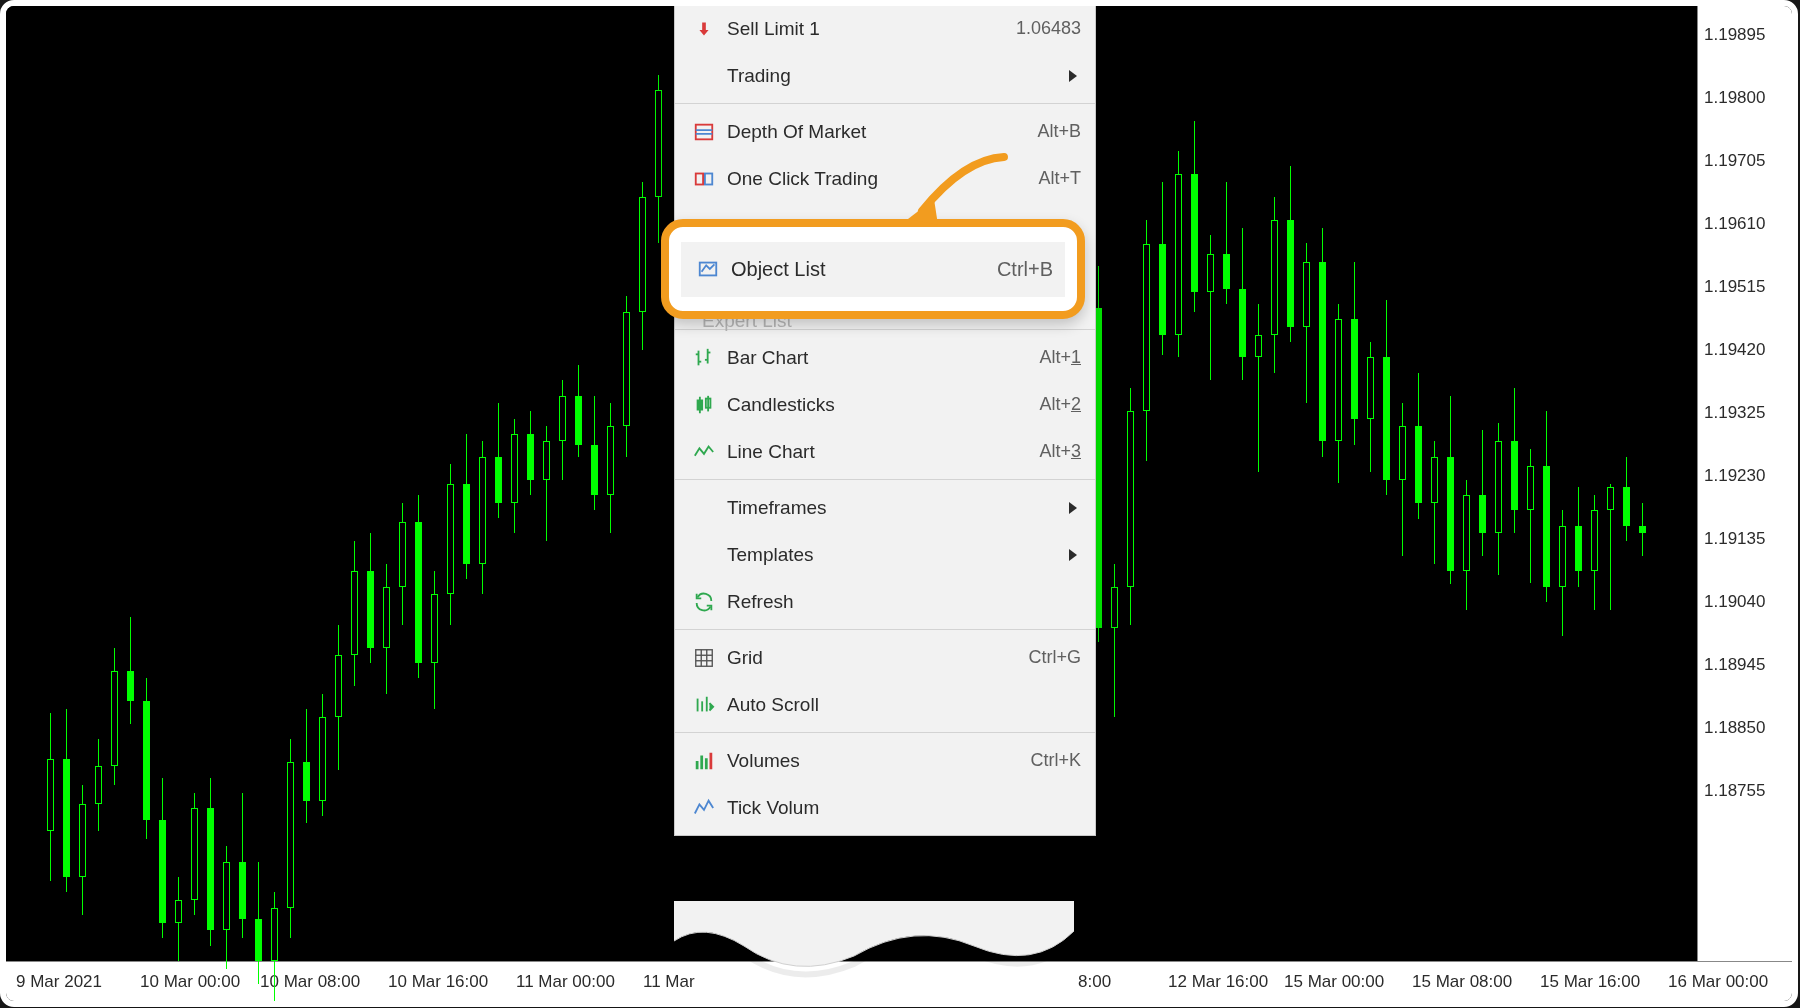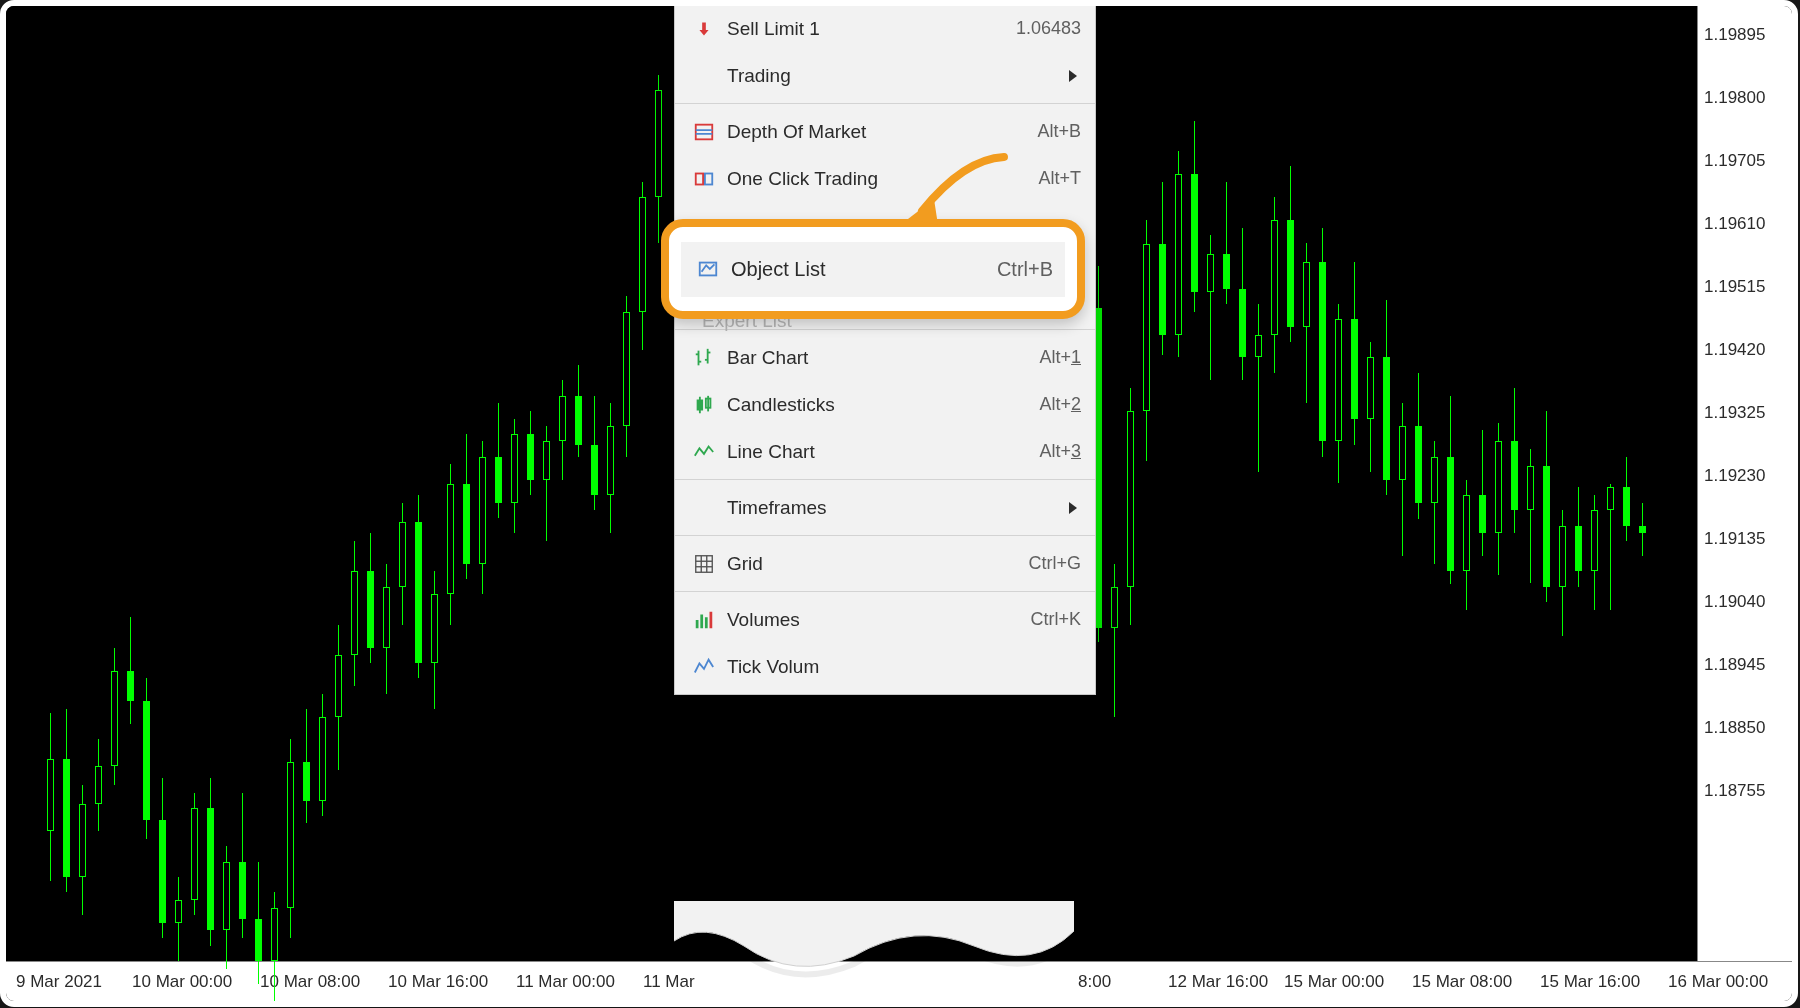--- a/index.html
+++ b/index.html
@@ -201,21 +201,21 @@
     <div class="price-tick" style="top:460px">1.19230</div>
     <div class="price-tick" style="top:523px">1.19135</div>
     <div class="price-tick" style="top:586px">1.19040</div>
     <div class="price-tick" style="top:649px">1.18945</div>
     <div class="price-tick" style="top:712px">1.18850</div>
     <div class="price-tick" style="top:775px">1.18755</div>
   </div>
 
   <div class="time-axis">
     <div class="time-tick" style="left:10px">9 Mar 2021</div>
-    <div class="time-tick" style="left:126px">10 Mar 00:00</div>
+    <div class="time-tick" style="left:134px">10 Mar 00:00</div>
     <div class="time-tick" style="left:254px">10 Mar 08:00</div>
     <div class="time-tick" style="left:382px">10 Mar 16:00</div>
     <div class="time-tick" style="left:510px">11 Mar 00:00</div>
     <div class="time-tick" style="left:637px">11 Mar</div>
     <div class="time-tick" style="left:1072px">8:00</div>
     <div class="time-tick" style="left:1162px">12 Mar 16:00</div>
     <div class="time-tick" style="left:1278px">15 Mar 00:00</div>
     <div class="time-tick" style="left:1406px">15 Mar 08:00</div>
     <div class="time-tick" style="left:1534px">15 Mar 16:00</div>
     <div class="time-tick" style="left:1662px">16 Mar 00:00</div>
@@ -625,41 +625,72 @@
     </div>
 
     <div class="menu-sep"></div>
 
     <div class="menu-item">
       <span class="icon-slot"></span>
       <span class="label">Timeframes</span>
       <span class="arrow"></span>
     </div>
 
-
+    <div class="menu-item">
+      <span class="icon-slot"></span>
+      <span class="label">Templates</span>
+      <span class="arrow"></span>
+    </div>
+
+    <div class="menu-item">
+      <span class="icon-slot">
+          <span class="ico">
+        <svg viewBox="0 0 24 24" fill="none" stroke="#2fa84f" stroke-width="2">
+              <path d="M20 11A8 8 0 0 0 5 7"></path>
+              <polyline points="4,3 4,8 9,8"></polyline>
+              <path d="M4 13a8 8 0 0 0 15 4"></path>
+              <polyline points="20,21 20,16 15,16"></polyline>
+            </svg>
+          </span>
+        </span>
+      <span class="label">Refresh</span>
+    </div>
 
     <div class="menu-sep"></div>
 
 
     <div class="menu-item">
       <span class="icon-slot">
           <span class="ico">
         <svg viewBox="0 0 24 24" fill="none" stroke="#555" stroke-width="1.5">
               <rect x="3" y="3" width="18" height="18"></rect>
               <line x1="9" y1="3" x2="9" y2="21"></line>
               <line x1="15" y1="3" x2="15" y2="21"></line>
               <line x1="3" y1="9" x2="21" y2="9"></line>
               <line x1="3" y1="15" x2="21" y2="15"></line>
             </svg>
           </span>
         </span>
       <span class="label">Grid</span>
       <span class="shortcut">Ctrl+G</span>
     </div>
 
+    <div class="menu-item">
+      <span class="icon-slot">
+          <span class="ico">
+        <svg viewBox="0 0 24 24" fill="none" stroke="#2fa84f" stroke-width="2">
+              <line x1="5" y1="5" x2="5" y2="19"></line>
+              <line x1="10" y1="8" x2="10" y2="19"></line>
+              <line x1="15" y1="3" x2="15" y2="19"></line>
+              <polyline points="18,10 22,14 18,18" fill="#2fa84f"></polyline>
+            </svg>
+          </span>
+        </span>
+      <span class="label">Auto Scroll</span>
+    </div>
 
 
     <div class="menu-sep"></div>
 
     <div class="menu-item">
       <span class="icon-slot">
           <span class="ico">
         <svg viewBox="0 0 24 24" fill="#2fa84f">
               <rect x="3" y="12" width="3" height="9"></rect>
               <rect x="8" y="6" width="3" height="15"></rect>

